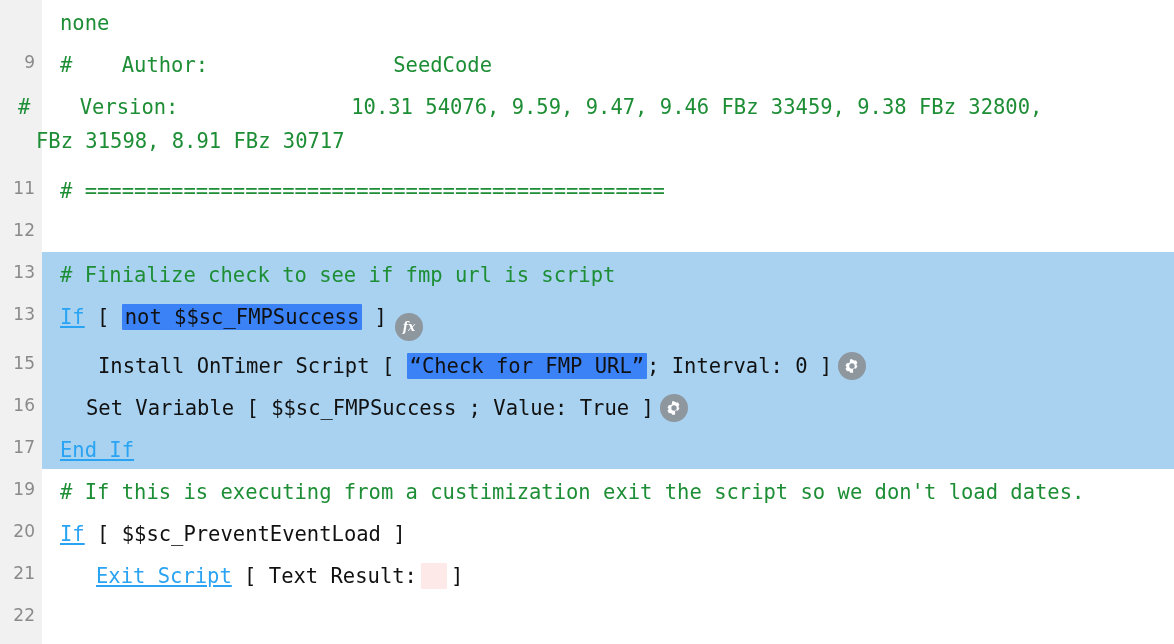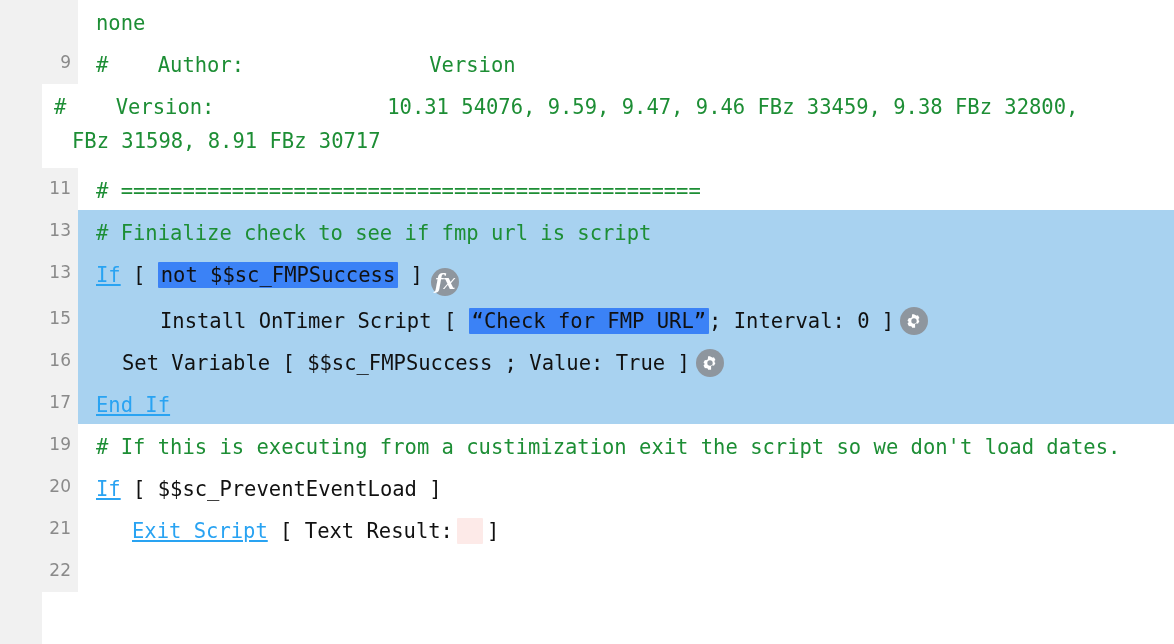--- a/index.html
+++ b/index.html
@@ -41,21 +41,20 @@
     width: 1174px;
     z-index: 2;
   }
 
   .row {
     position: relative;
     display: flex;
     align-items: flex-start;
     min-height: 42px;
     box-sizing: border-box;
-    margin-left: 36px;
   }
   .row.selected .row-body {
     background: #a8d2f0;
   }
   .row .row-body {
     flex: 1 1 auto;
     min-height: 42px;
     padding-left: 18px;
     padding-top: 6px;
     padding-bottom: 2px;
@@ -132,21 +131,21 @@
     width: 28px;
     height: 28px;
     border-radius: 50%;
     background: #8e969e;
     vertical-align: -7px;
     margin-left: 8px;
     color: #ffffff;
     font-family: "DejaVu Serif", "Liberation Serif", serif;
     font-style: italic;
     font-weight: bold;
-    font-size: 20px;
+    font-size: 12px;
     line-height: 28px;
     text-align: center;
     letter-spacing: 0;
   }
 </style>
 </head>
 <body>
 
 <div id="script-editor">
 
@@ -157,56 +156,62 @@
     <div class="row">
       <div class="gutter-num"></div>
       <div class="row-body">
         <span class="code tok-comment">none</span>
       </div>
     </div>
 
     <div class="row">
       <div class="gutter-num">9</div>
       <div class="row-body">
-        <span class="code tok-comment">#    Author:               Version</span>
+        <span class="code tok-comment">#    Author:               SeedCode</span>
       </div>
     </div>
 
     <div class="row">
       <div class="row-body" style="min-height:84px;">
         <div><span class="code tok-comment">#    Version:              10.31 54076, 9.59, 9.47, 9.46 FBz 33459, 9.38 FBz 32800,</span></div>
         <div class="wrap-line"><span class="code tok-comment">FBz 31598, 8.91 FBz 30717</span></div>
       </div>
     </div>
 
     <div class="row">
       <div class="gutter-num">11</div>
       <div class="row-body">
         <span class="code tok-comment"># ===============================================</span>
       </div>
     </div>
 
+    <div class="row">
+      <div class="gutter-num">12</div>
+      <div class="row-body">
+        <span class="code tok-plain"></span>
+      </div>
+    </div>
 
     <div class="row selected">
       <div class="gutter-num">13</div>
       <div class="row-body">
         <span class="code tok-comment"># Finialize check to see if fmp url is script</span>
       </div>
     </div>
 
     <div class="row selected">
       <div class="gutter-num">13</div>
       <div class="row-body">
         <span class="code tok-keyword">If</span><span class="code tok-plain"> </span><span class="code tok-plain">[</span><span class="code tok-plain"> </span><span class="code tok-plain calcbox">not $$sc_FMPSuccess</span><span class="code tok-plain"> </span><span class="code tok-plain">]</span><span class="fx-icon">fx</span>
       </div>
     </div>
 
     <div class="row selected">
       <div class="gutter-num">15</div>
-      <div class="row-body" style="padding-left:82px;">
+      <div class="row-body" style="padding-left:56px;">
         <span class="code tok-plain">Install OnTimer Script</span><span class="code tok-plain"> </span><span class="code tok-plain">[</span><span class="code tok-plain"> </span><span class="code tok-plain calcbox">“Check for FMP URL”</span><span class="code tok-plain">; Interval: 0</span><span class="code tok-plain"> </span><span class="code tok-plain">]</span><span class="circ-icon"><svg width="28" height="28" viewBox="0 0 28 28">
               <g fill="#ffffff">
                 <path d="M14 7.2 15.1 8.0a6.5 6.5 0 0 1 1.6 0.66l1.25-0.3 1.5 2.6-0.95 0.86a6.5 6.5 0 0 1 0 1.36l0.95 0.86-1.5 2.6-1.25-0.3a6.5 6.5 0 0 1-1.6 0.66L15.1 20.8h-3l-0.3-1.25a6.5 6.5 0 0 1-1.6-0.66l-1.25 0.3-1.5-2.6 0.95-0.86a6.5 6.5 0 0 1 0-1.36l-0.95-0.86 1.5-2.6 1.25 0.3a6.5 6.5 0 0 1 1.6-0.66L12.1 7.2Z"></path>
               </g>
               <circle cx="14" cy="14" r="2.7" fill="#8e969e"></circle>
             </svg></span>
       </div>
     </div>
 
     <div class="row selected">

